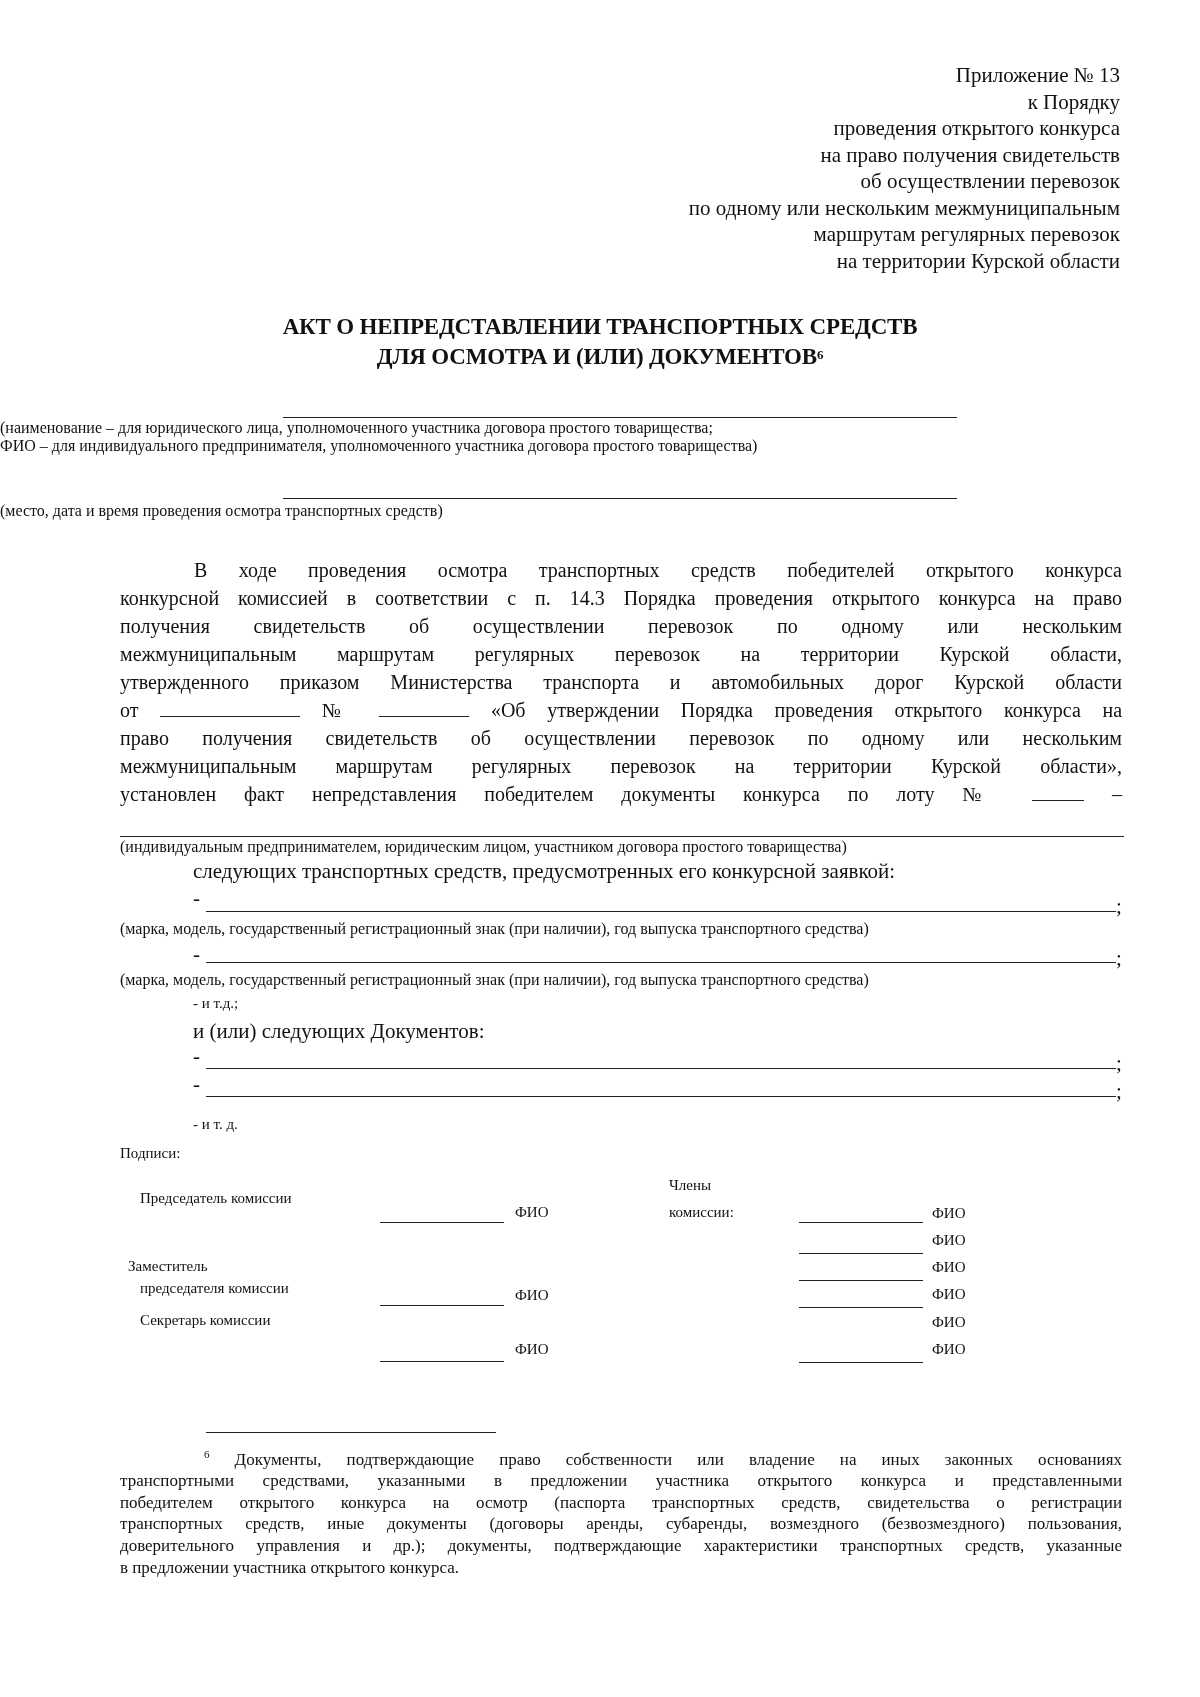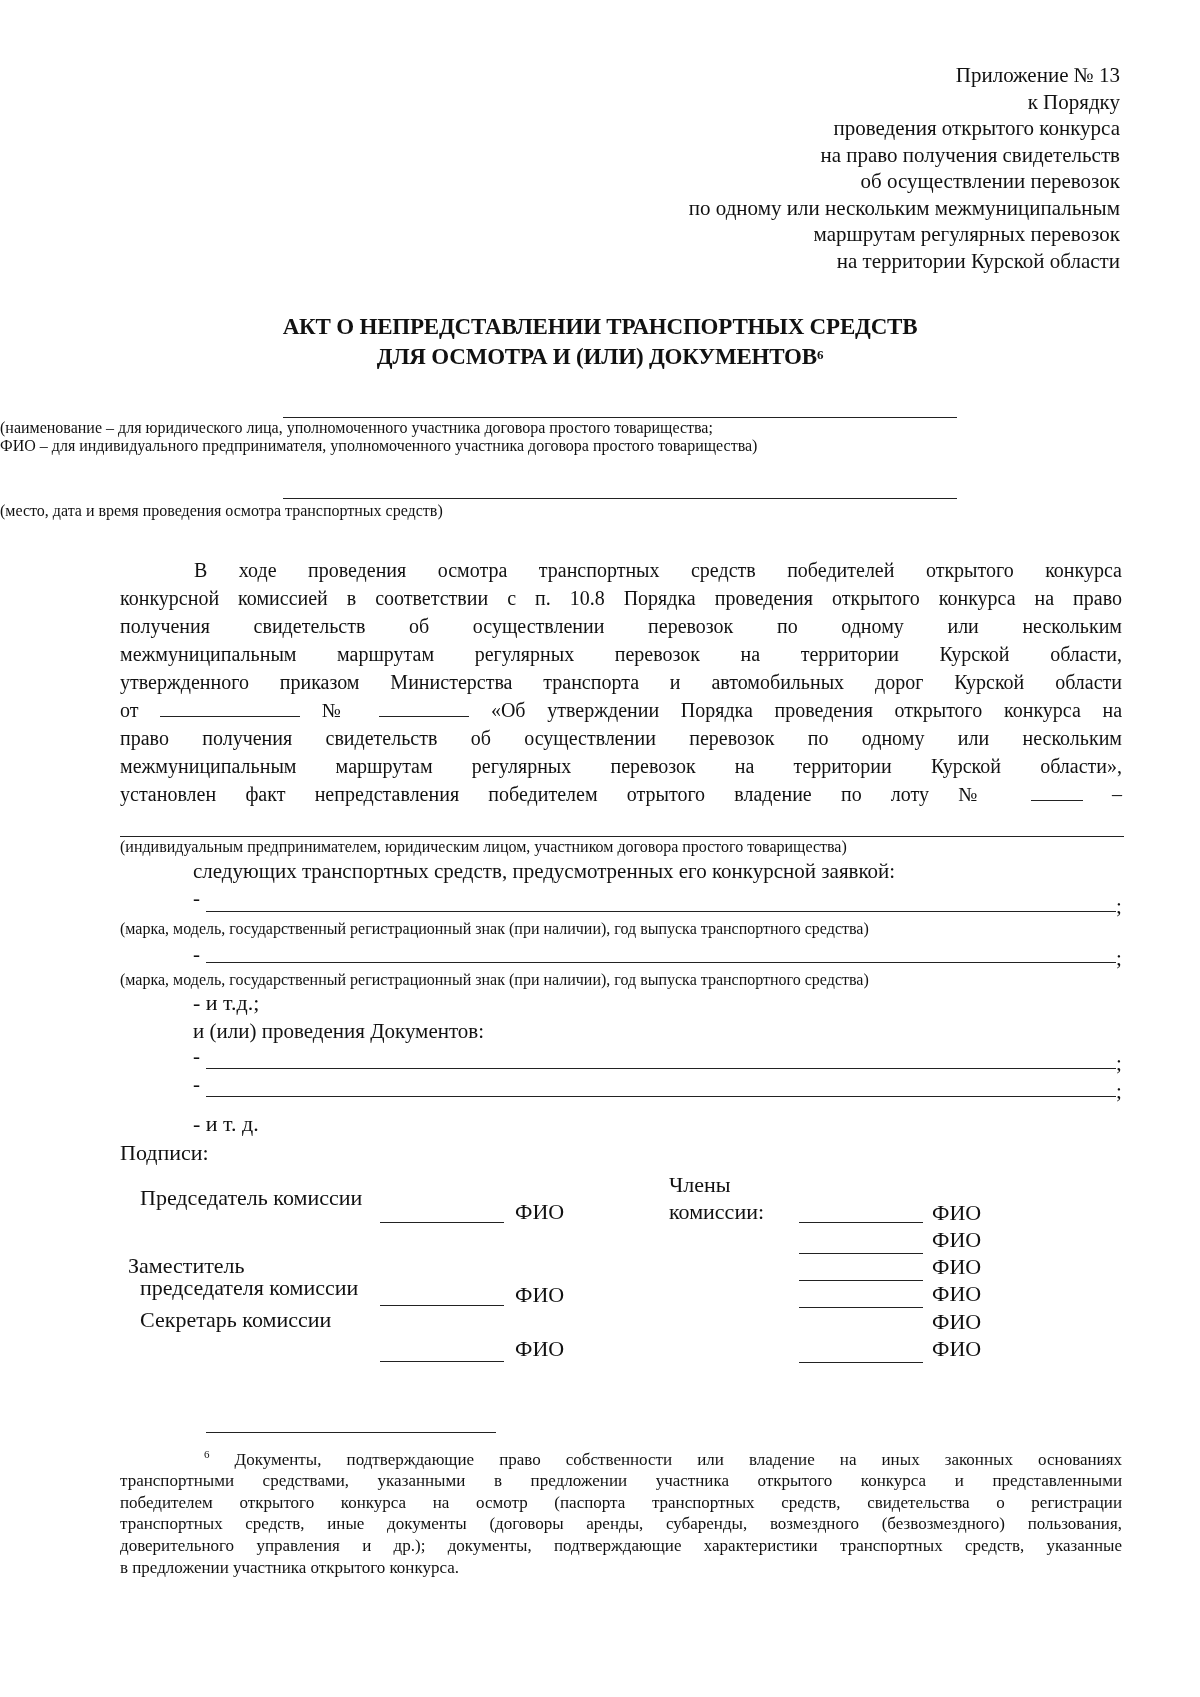--- a/index.html
+++ b/index.html
@@ -15,21 +15,21 @@
     font-size: 23px; line-height: 30px; font-family: "Liberation Serif", serif; letter-spacing: -0.2px;
   }
   .title sup { font-size: 13px; vertical-align: top; position: relative; top: -2px; }
   .hline { border-top: 1px solid #222; height: 0; }
   .caption { font-size: 16px; text-align: left; line-height: 15px; white-space: nowrap; }
   .body-text { left: 120px; width: 1002px; font-size: 20px; line-height: 28px; text-align: justify; }
   .body-text .line { display: block; text-align-last: justify; white-space: nowrap; }
   .body-text .line.indent { text-indent: 74px; }
   .blank { display: inline-block; border-bottom: 1px solid #222; height: 18px; vertical-align: baseline; }
   .t21 { font-size: 21px; line-height: 26px; white-space: nowrap; }
-  .t18 { font-size: 22px; line-height: 24px; white-space: nowrap; }
+  .t18 { font-size: 15px; line-height: 24px; white-space: nowrap; }
   .sig-line { border-top: 1px solid #222; width: 124px; height: 0; }
   .footnote { left: 120px; width: 1002px; font-size: 17px; line-height: 21.6px; }
   .footnote .line { display: block; text-align: justify; text-align-last: justify; white-space: nowrap; }
   .footnote .line.last { text-align-last: left; }
   .footnote .line.indent { text-indent: 84px; }
   .footnote sup { font-size: 11px; }
 </style>
 </head>
 <body>
 
@@ -51,35 +51,35 @@
 
 <div class="abs hline" style="left:283px; top:417px; width:674px;"></div>
 <div class="abs caption" style="left:0; width:1200px; top:420px;">(наименование – для юридического лица, уполномоченного участника договора простого товарищества;</div>
 <div class="abs caption" style="left:0; width:1200px; top:438px;">ФИО – для индивидуального предпринимателя, уполномоченного участника договора простого товарищества)</div>
 
 <div class="abs hline" style="left:283px; top:498px; width:674px;"></div>
 <div class="abs caption" style="left:0; width:1024px; top:503px;">(место, дата и время проведения осмотра транспортных средств)</div>
 
 <div class="abs body-text" style="top:556px;">
   <span class="line indent">В ходе проведения осмотра транспортных средств победителей открытого конкурса</span>
-  <span class="line">конкурсной комиссией в соответствии с п. 10.8 Порядка проведения открытого конкурса на право</span>
+  <span class="line">конкурсной комиссией в соответствии с п. 14.3 Порядка проведения открытого конкурса на право</span>
   <span class="line">получения свидетельств об осуществлении перевозок по одному или нескольким</span>
   <span class="line">межмуниципальным маршрутам регулярных перевозок на территории Курской области,</span>
   <span class="line">утвержденного приказом Министерства транспорта и автомобильных дорог Курской области</span>
   <span class="line">
     <span>от</span>
     <span class="blank" style="width:140px;"></span>
     <span>№</span>
     <span class="blank" style="width:90px;"></span>
     <span>«Об утверждении Порядка проведения открытого конкурса на</span>
   </span>
   <span class="line">право получения свидетельств об осуществлении перевозок по одному или нескольким</span>
   <span class="line">межмуниципальным маршрутам регулярных перевозок на территории Курской области»,</span>
   <span class="line">
-    <span>установлен факт непредставления победителем отрытого владение по лоту №</span>
+    <span>установлен факт непредставления победителем документы конкурса по лоту №</span>
     <span class="blank" style="width:52px;"></span>
     <span>–</span>
   </span>
 </div>
 
 <div class="abs hline" style="left:120px; top:836px; width:1004px;"></div>
 <div class="abs caption" style="left:120px; width:1004px; top:839px;">(индивидуальным предпринимателем, юридическим лицом, участником договора простого товарищества)</div>
 
 <div class="abs t21" style="left:193px; top:858px;">следующих транспортных средств, предусмотренных его конкурсной заявкой:</div>
 
@@ -88,21 +88,21 @@
 <div class="abs t21" style="left:1116px; top:893px;">;</div>
 <div class="abs caption" style="left:120px; width:1004px; top:921px;">(марка, модель, государственный регистрационный знак (при наличии), год выпуска транспортного средства)</div>
 
 <div class="abs t21" style="left:193px; top:941px;">-</div>
 <div class="abs hline" style="left:206px; top:962px; width:910px;"></div>
 <div class="abs t21" style="left:1116px; top:945px;">;</div>
 <div class="abs caption" style="left:120px; width:1004px; top:972px;">(марка, модель, государственный регистрационный знак (при наличии), год выпуска транспортного средства)</div>
 
 <div class="abs t18" style="left:193px; top:991px;">- и т.д.;</div>
 
-<div class="abs t21" style="left:193px; top:1018px;">и (или) проведения Документов:</div>
+<div class="abs t21" style="left:193px; top:1018px;">и (или) следующих Документов:</div>
 
 <div class="abs t21" style="left:193px; top:1043px;">-</div>
 <div class="abs hline" style="left:206px; top:1068px; width:910px;"></div>
 <div class="abs t21" style="left:1116px; top:1050px;">;</div>
 
 <div class="abs t21" style="left:193px; top:1071px;">-</div>
 <div class="abs hline" style="left:206px; top:1096px; width:910px;"></div>
 <div class="abs t21" style="left:1116px; top:1078px;">;</div>
 
 <div class="abs t18" style="left:193px; top:1112px;">- и т. д.</div>

